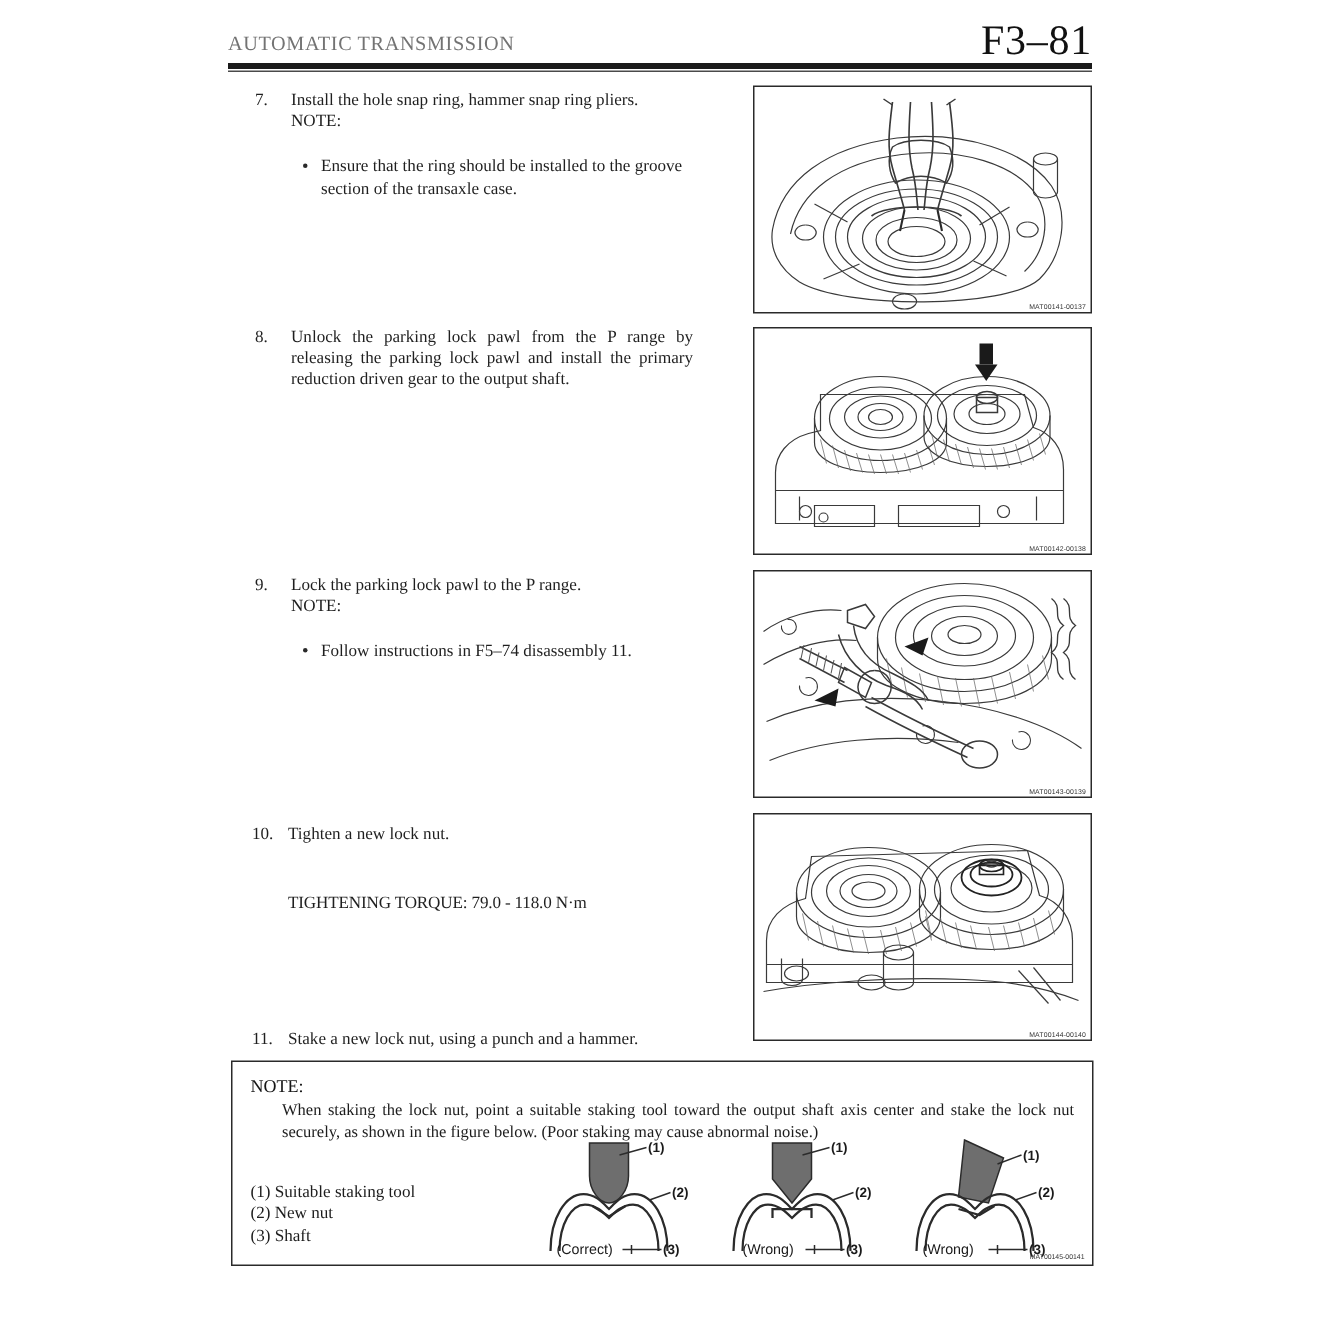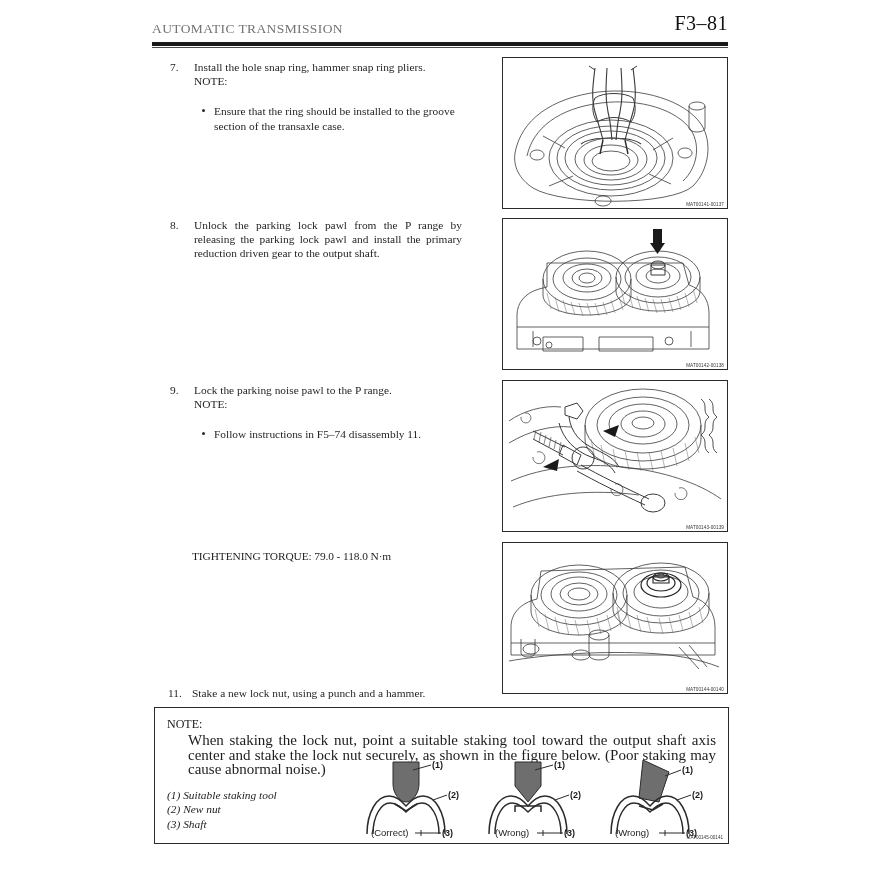--- a/index.html
+++ b/index.html
@@ -32,21 +32,21 @@
     top: 3px;
     text-align: left;
     font-size: 13.5px;
     letter-spacing: 0.4px;
     color: #737373;
   }
   .header-page {
     position: absolute;
     right: 0;
     top: -6px;
-    font-size: 20px;
+    font-size: 28px;
     letter-spacing: 0.5px;
     color: #111111;
   }
   .header-rule {
     position: absolute;
     left: 152px;
     top: 42px;
     width: 576px;
     height: 4px;
     background: #1a1a1a;
@@ -98,20 +98,21 @@
     left: 32px;
     top: 5px;
     width: 3px;
     height: 3px;
     background: #2a2a2a;
     border-radius: 50%;
   }
   .torque {
     padding-left: 24px;
     letter-spacing: -0.1px;
+    margin-top: 32px;
   }
 
   
   .figure {
     position: absolute;
     border: 1.3px solid #2a2a2a;
     background: #ffffff;
     overflow: hidden;
   }
   .fig-code {
@@ -142,34 +143,33 @@
     left: 12px;
     top: 9px;
     font-size: 12px;
     color: #161616;
   }
   .note-box-body {
     position: absolute;
     left: 33px;
     top: 25px;
     width: 528px;
-    font-size: 15px;
+    font-size: 11px;
     line-height: 14.6px;
     text-align: justify;
     text-justify: inter-word;
     color: #1c1c1c;
   }
   .note-legend {
     position: absolute;
     left: 12px;
     top: 80px;
     font-size: 11.4px;
     line-height: 14.4px;
     color: #1c1c1c;
-    font-style: italic;
   }
   .note-figs {
     position: absolute;
     left: 210px;
     top: 46px;
     width: 360px;
     height: 86px;
   }
   .note-fig-code {
     position: absolute;
@@ -208,30 +208,34 @@
   <div class="step" style="top:218px; width:292px;">
     <div class="step-line">
       <span class="step-num">8.</span>
       <span class="step-body justify" style="display:block;">Unlock the parking lock pawl from the P range by releasing the parking lock pawl and install the primary reduction driven gear to the output shaft.</span>
     </div>
   </div>
 
   <div class="step" style="top:383px;">
     <div class="step-line">
       <span class="step-num">9.</span>
-      <span class="step-body">Lock the parking noise pawl to the P range.</span>
+      <span class="step-body">Lock the parking lock pawl to the P range.</span>
     </div>
     <div class="note-label">NOTE:</div>
     <div class="bullet-row">
       <span class="bullet-dot"></span>
       <span>Follow instructions in F5–74 disassembly 11.</span>
     </div>
   </div>
 
   <div class="step" style="top:549px; left:168px; width:320px;">
+    <div class="step-line">
+      <span class="step-num wide">10.</span>
+      <span class="step-body">Tighten a new lock nut.</span>
+    </div>
     <div class="torque">TIGHTENING TORQUE: 79.0 - 118.0 N·m</div>
   </div>
 
   <div class="step" style="top:686px; left:168px; width:340px;">
     <div class="step-line">
       <span class="step-num wide">11.</span>
       <span class="step-body">Stake a new lock nut, using a punch and a hammer.</span>
     </div>
   </div>
 

